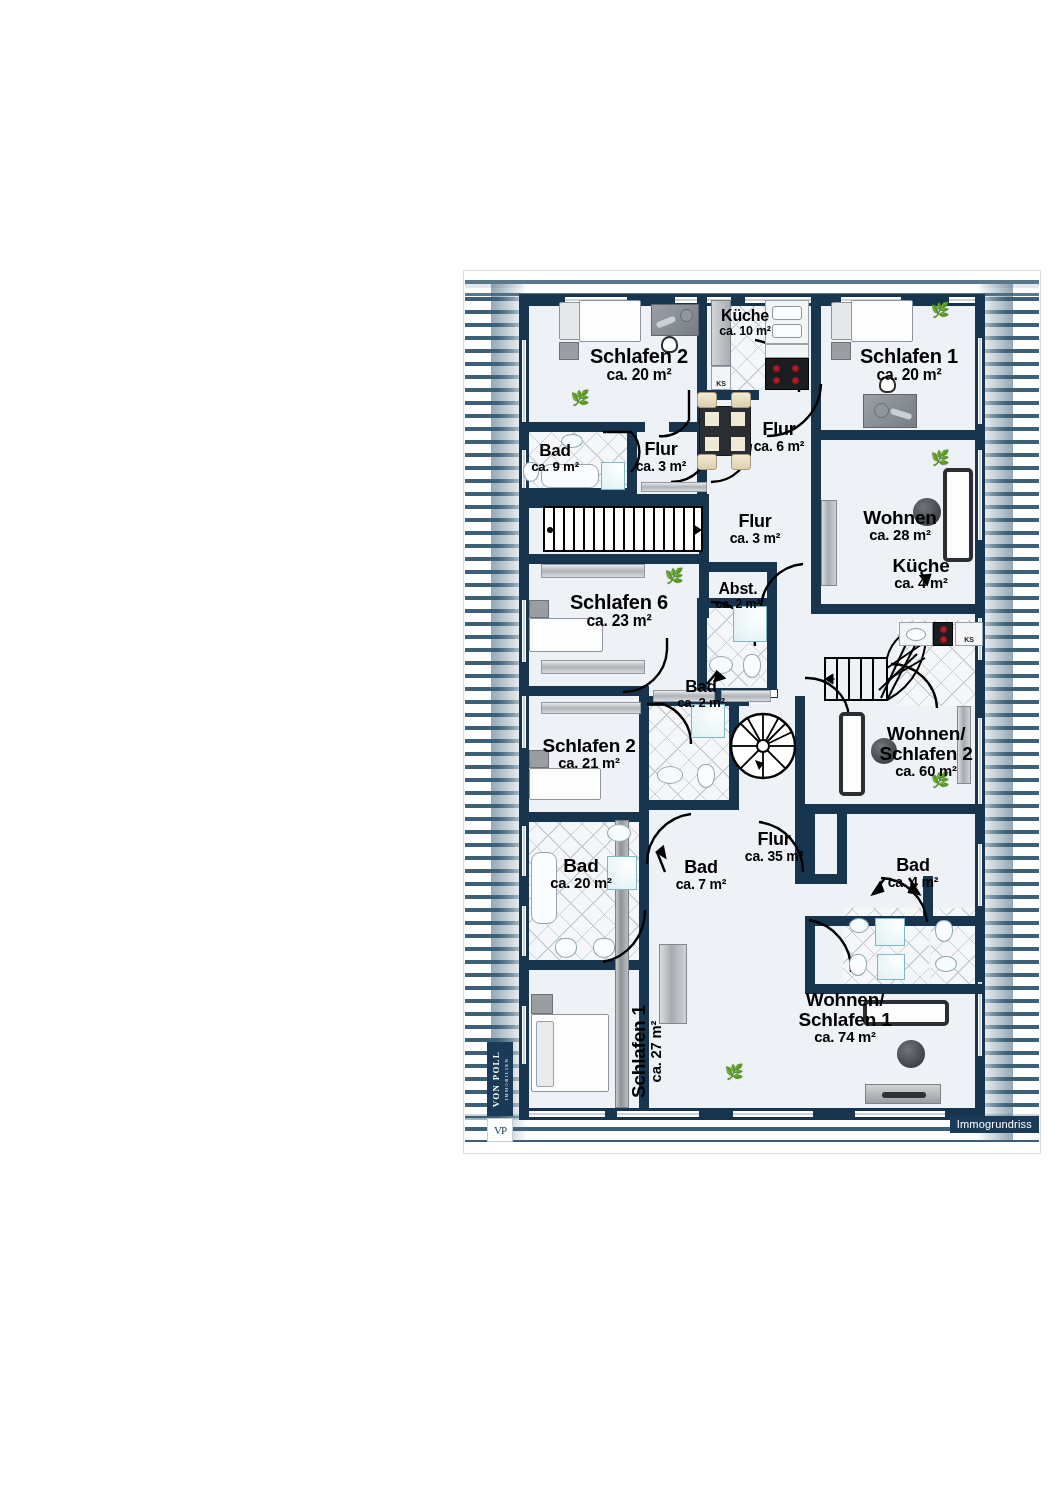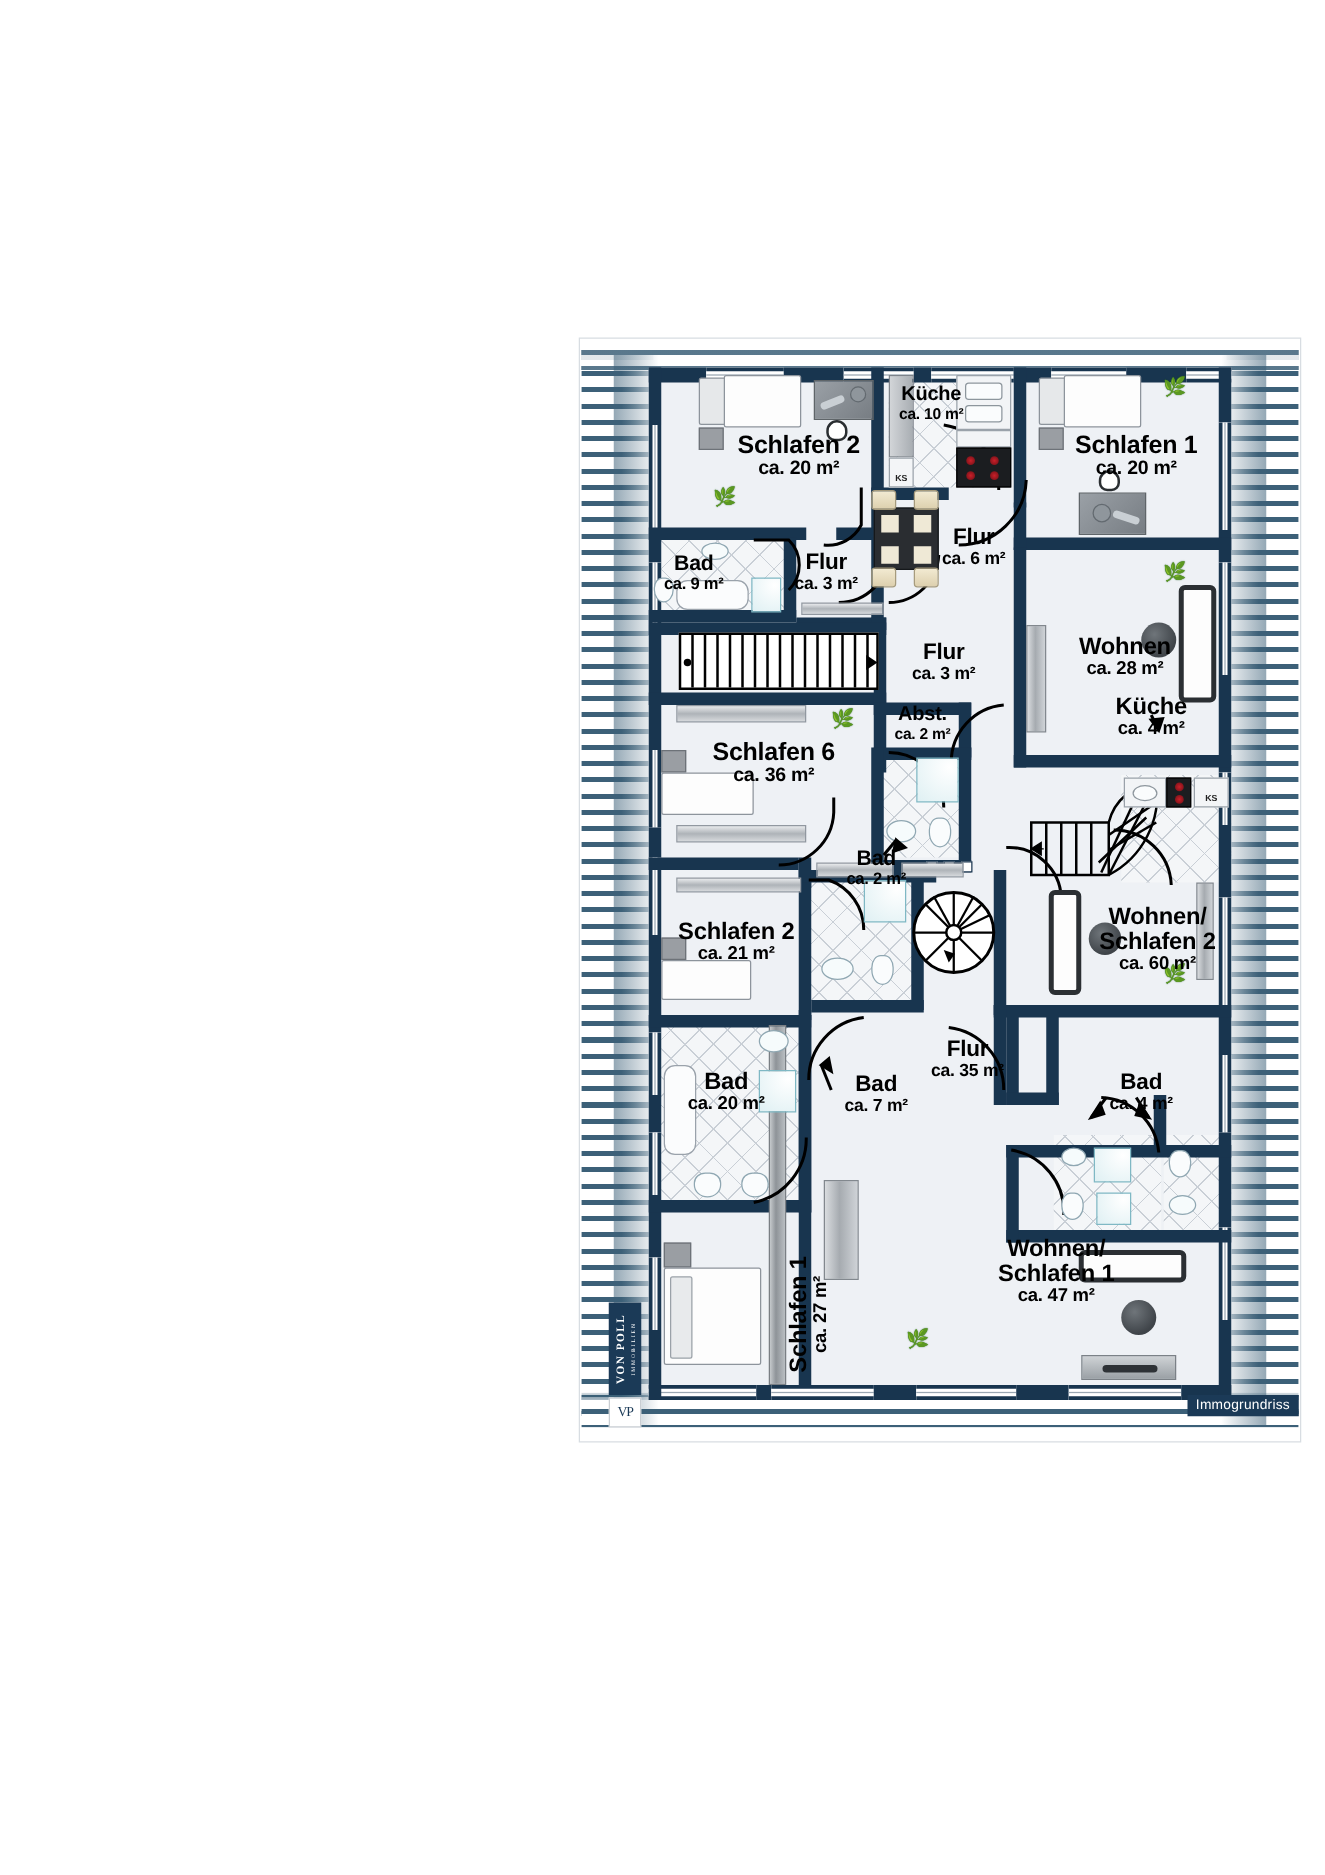--- a/index.html
+++ b/index.html
@@ -587,27 +587,27 @@
       <span class="ar">ca. 3 m²</span>
     </div>
     <div class="lbl" style="left:372px; top:236px; width:126px; font-size:19px;">
       <span class="nm">Wohnen</span>
       <span class="ar">ca. 28 m²</span>
     </div>
     <div class="lbl" style="left:398px; top:284px; width:116px; font-size:19px;">
       <span class="nm">Küche</span>
       <span class="ar">ca. 4 m²</span>
     </div>
-    <div class="lbl" style="left:236px; top:292px; width:74px; font-size:16px;">
+    <div class="lbl" style="left:236px; top:309px; width:74px; font-size:16px;">
       <span class="nm">Abst.</span>
       <span class="ar">ca. 2 m²</span>
     </div>
     <div class="lbl" style="left:72px;  top:320px; width:164px; font-size:20px;">
       <span class="nm">Schlafen 6</span>
-      <span class="ar">ca. 36 m²</span>
+      <span class="ar">ca. 23 m²</span>
     </div>
     <div class="lbl" style="left:186px; top:406px; width:100px; font-size:17px;">
       <span class="nm">Bad</span>
       <span class="ar">ca. 2 m²</span>
     </div>
     <div class="lbl" style="left:44px;  top:464px; width:160px; font-size:19px;">
       <span class="nm">Schlafen 2</span>
       <span class="ar">ca. 21 m²</span>
     </div>
     <div class="lbl" style="left:386px; top:452px; width:150px; font-size:19px;">
@@ -631,21 +631,21 @@
       <span class="nm">Bad</span>
       <span class="ar">ca. 4 m²</span>
     </div>
     <div class="lbl rot" style="left:112px; top:762px; width:140px; font-size:19px;">
       <span class="nm">Schlafen 1</span>
       <span class="ar">ca. 27 m²</span>
     </div>
     <div class="lbl" style="left:300px; top:718px; width:160px; font-size:19px;">
       <span class="nm">Wohnen/</span>
       <span class="nm">Schlafen 1</span>
-      <span class="ar">ca. 47 m²</span>
+      <span class="ar">ca. 74 m²</span>
     </div>
 
     <svg style="position:absolute;left:0;top:0;width:574px;height:880px;pointer-events:none;">
       <g stroke="#000" stroke-width="2.4" fill="#000">
 
         <line x1="242" y1="412" x2="252" y2="400"></line>
           <path d="M252 400 l-2 9 l9 -3 z"></path>
 
         <line x1="456" y1="300" x2="462" y2="312"></line>
           <path d="M462 312 l3 -9 l-9 1 z"></path>

